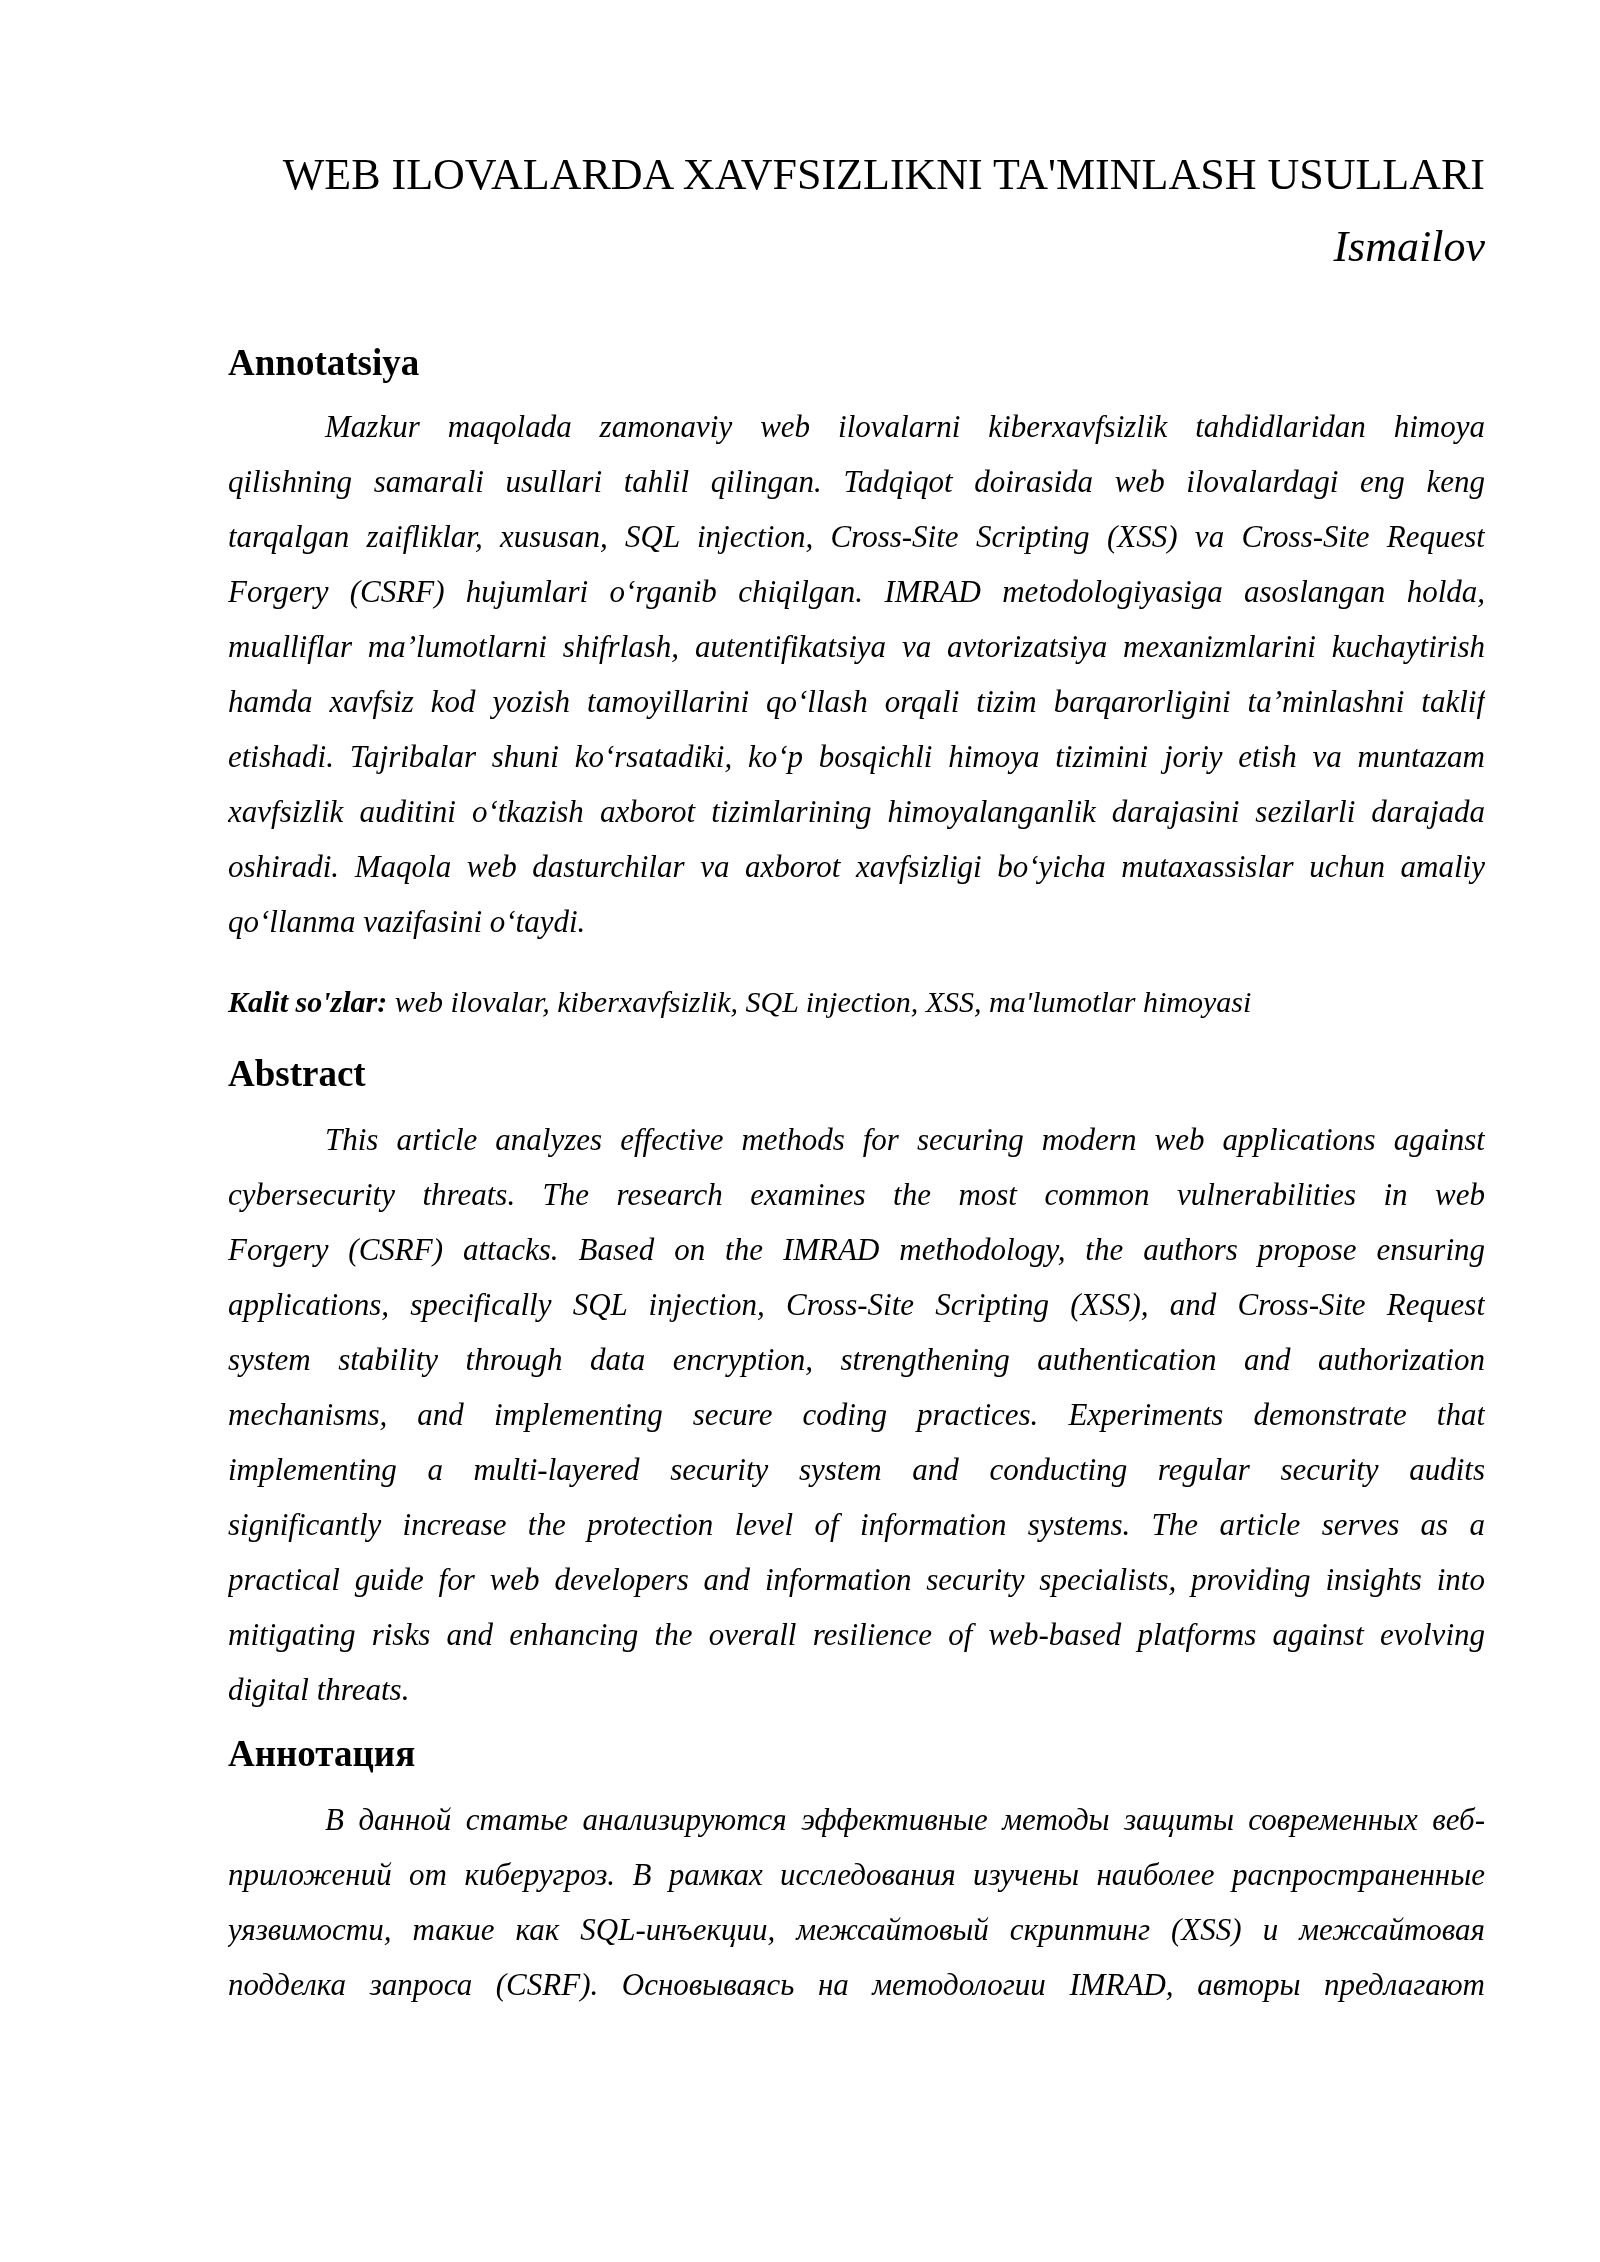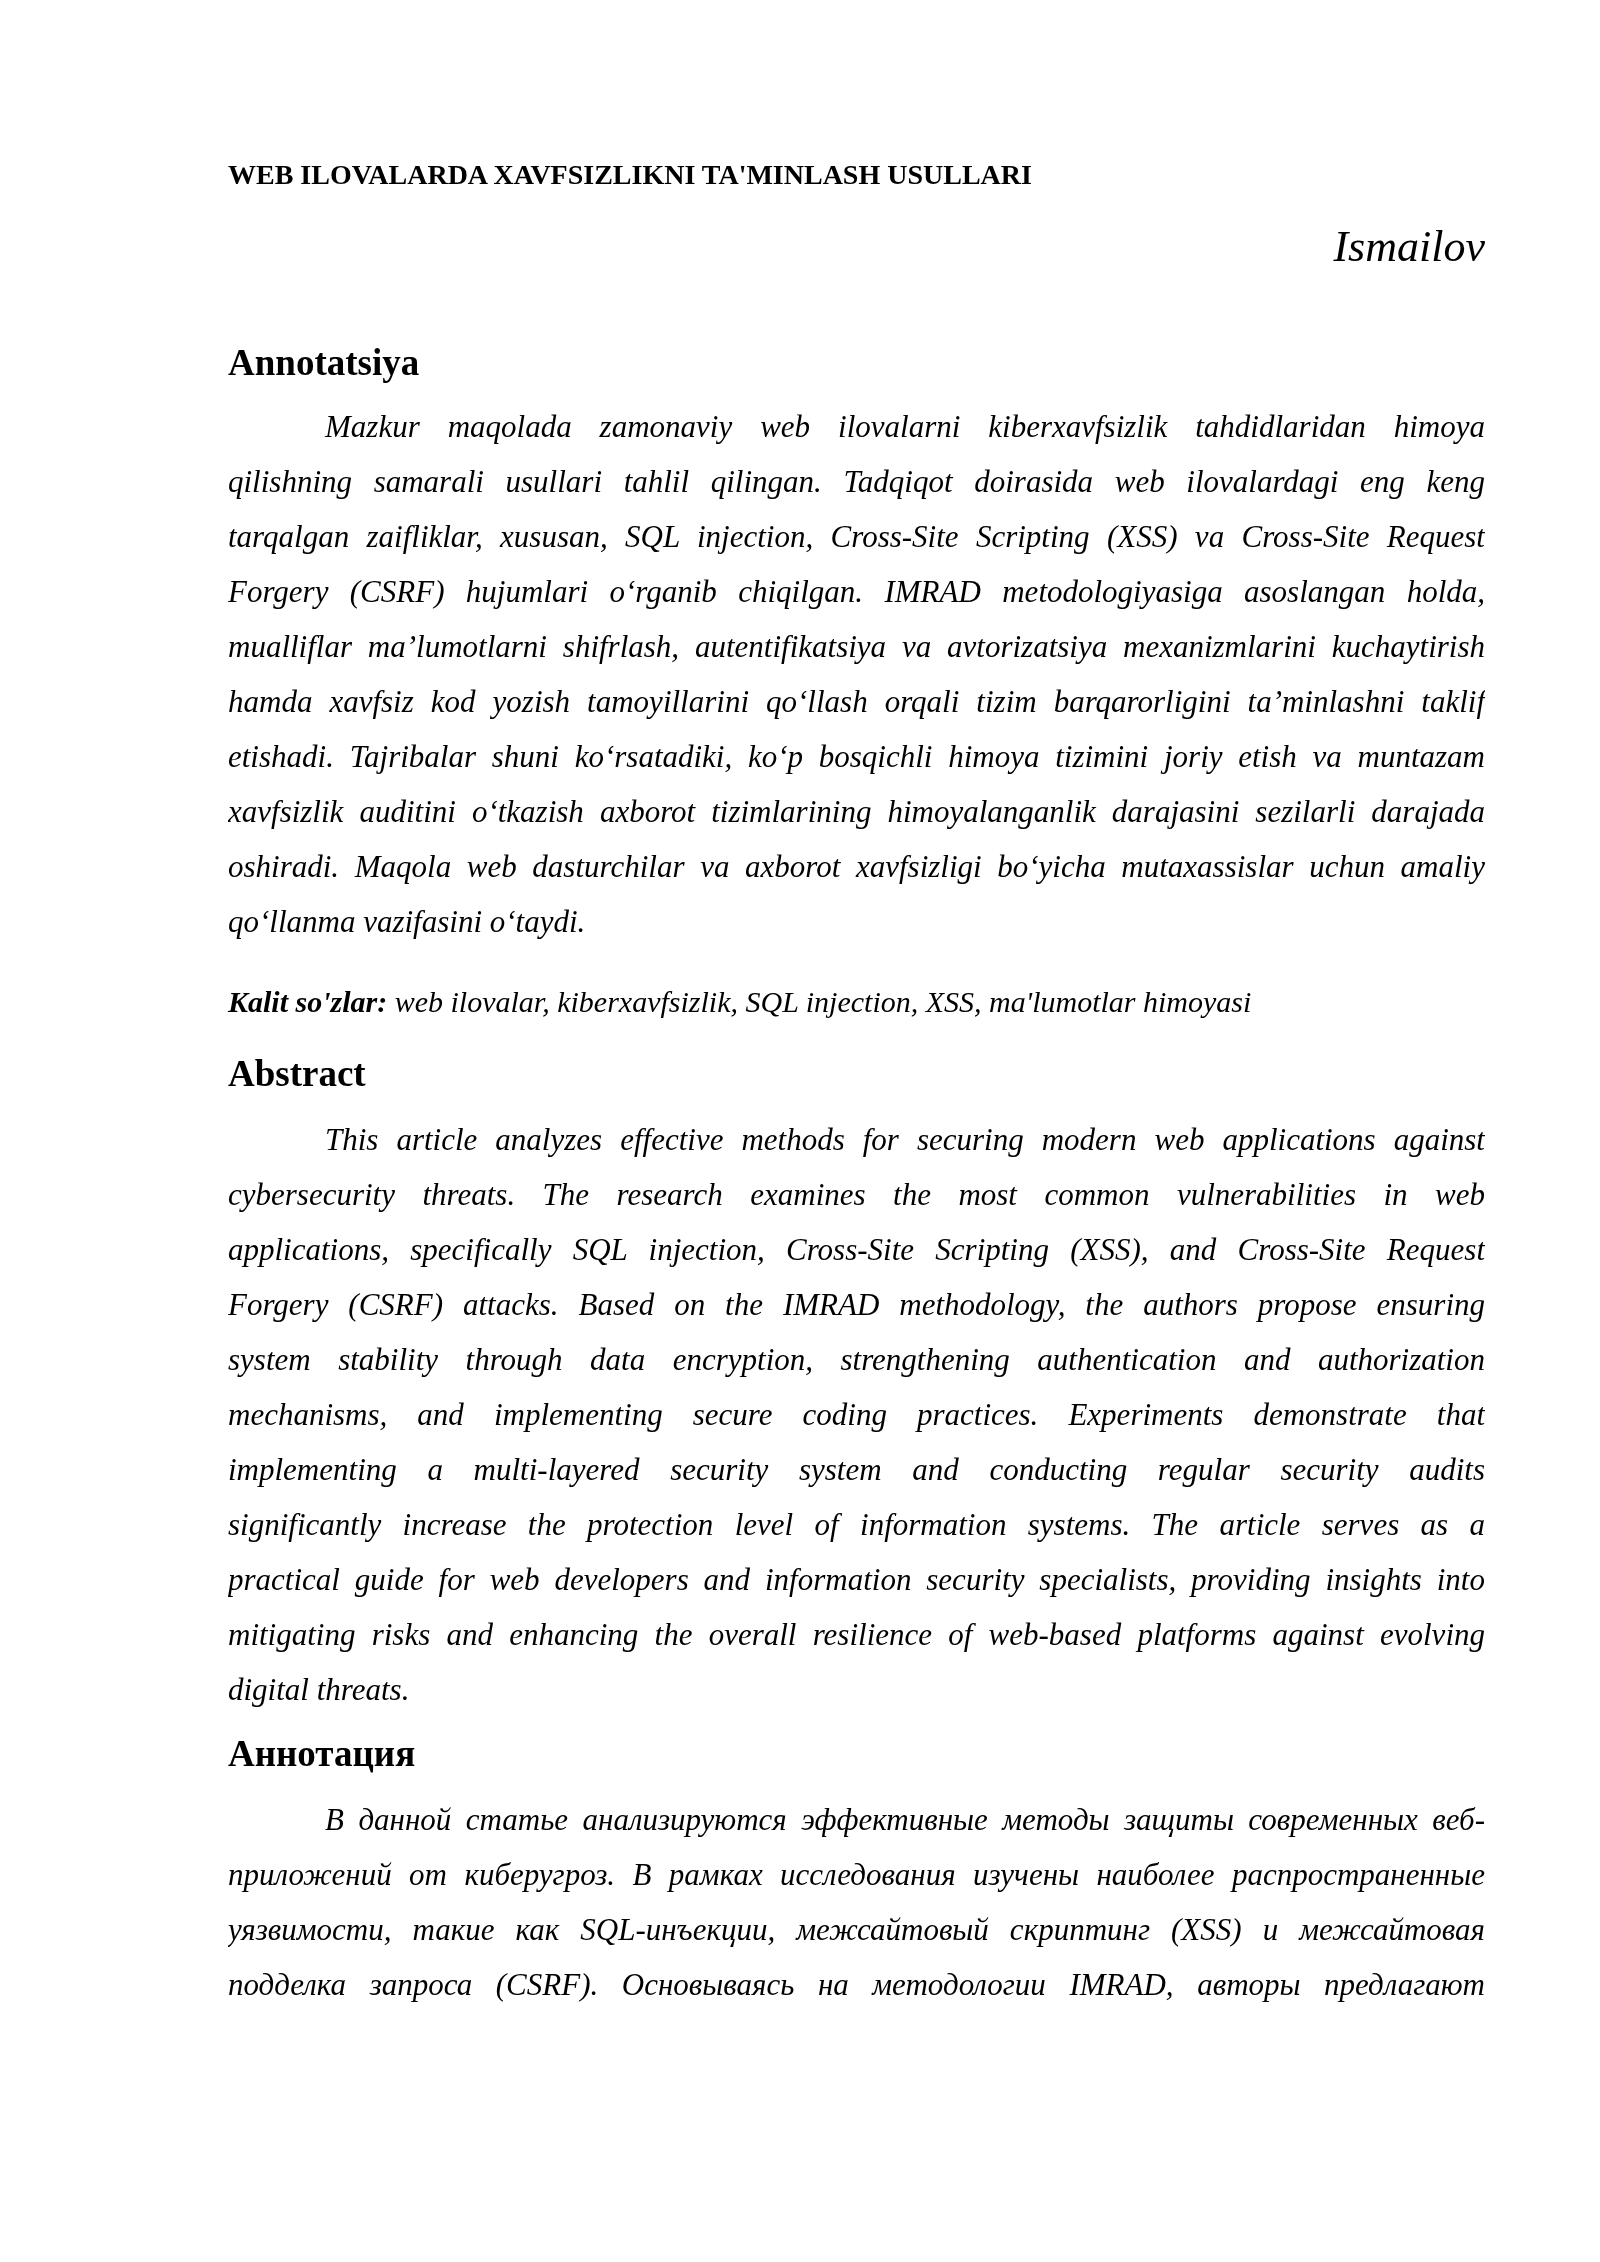--- a/index.html
+++ b/index.html
@@ -12,24 +12,24 @@
   }
   .page {
     box-sizing: border-box;
     width: 1600px;
     height: 2262px;
     padding: 150px 115px 0 228px;
     overflow: hidden;
     background: #ffffff;
   }
   .title {
-    font-size: 28px;
-    font-weight: bold;
+    font-size: 44px;
+    font-weight: normal;
     line-height: 50px;
-    text-align: left;
+    text-align: right;
     margin: 0 0 22px 0;
   }
   .author {
     font-size: 44px;
     font-style: italic;
     line-height: 50px;
     text-align: right;
     margin: 0 0 66px 0;
   }
   .heading {
@@ -95,22 +95,22 @@
 
   <div class="keywords kw-1">
     <span class="kw-label">Kalit so'zlar:</span><span> web ilovalar, kiberxavfsizlik, SQL injection, XSS, ma'lumotlar himoyasi</span>
   </div>
 
   <div class="heading h-abstract">Abstract</div>
 
   <div class="para para-en">
       <div class="line line--first">This article analyzes effective methods for securing modern web applications against</div>
       <div class="line">cybersecurity threats. The research examines the most common vulnerabilities in web</div>
+      <div class="line">Forgery (CSRF) attacks. Based on the IMRAD methodology, the authors propose ensuring</div>
       <div class="line">applications, specifically SQL injection, Cross-Site Scripting (XSS), and Cross-Site Request</div>
-      <div class="line">Forgery (CSRF) attacks. Based on the IMRAD methodology, the authors propose ensuring</div>
       <div class="line">system stability through data encryption, strengthening authentication and authorization</div>
       <div class="line">mechanisms, and implementing secure coding practices. Experiments demonstrate that</div>
       <div class="line">implementing a multi-layered security system and conducting regular security audits</div>
       <div class="line">significantly increase the protection level of information systems. The article serves as a</div>
       <div class="line">practical guide for web developers and information security specialists, providing insights into</div>
       <div class="line">mitigating risks and enhancing the overall resilience of web-based platforms against evolving</div>
       <div class="line line--end">digital threats.</div>
     </div>
 
 

